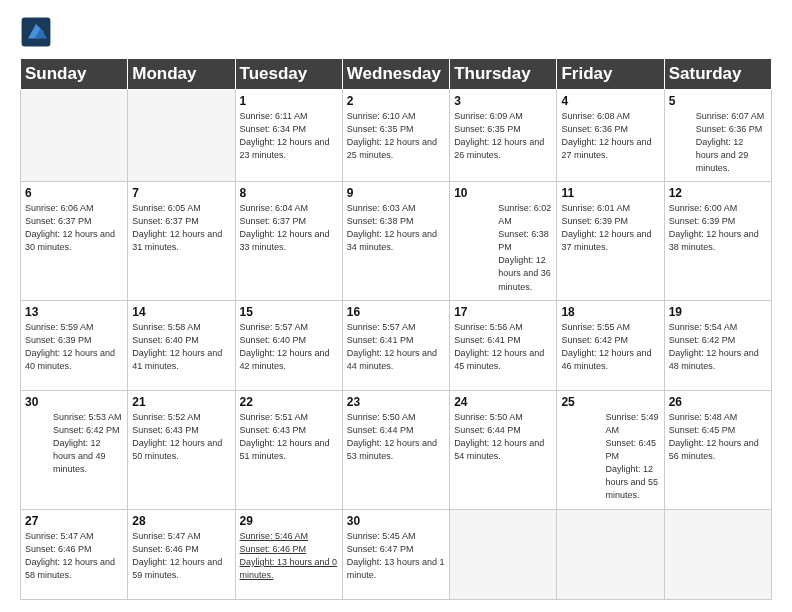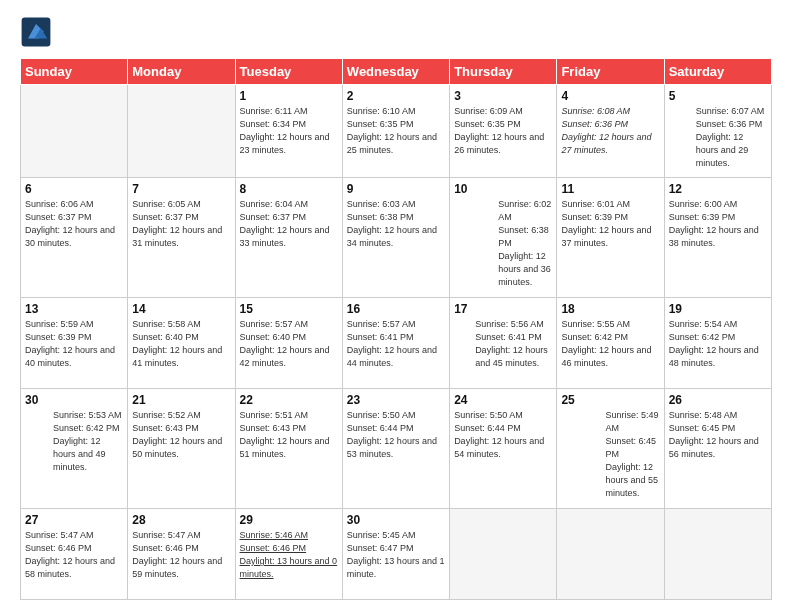--- a/index.html
+++ b/index.html
@@ -50,23 +50,23 @@
       font-size: 15px;
       color: #333;
     }
     .calendar {
       flex: 1;
       border-collapse: collapse;
       width: 100%;
       table-layout: fixed;
     }
     .calendar thead tr th {
-      background: #ef4444;
+      background: #404040;
       color: #fff;
-      font-size: 13px;
+      font-size: 17px;
       font-weight: bold;
       padding: 5px 4px;
       text-align: left;
       border: 1px solid #fff;
     }
     .calendar tbody tr td {
       vertical-align: top;
       font-size: 9.5px;
       color: #222;
       padding: 4px 4px 4px 4px;
@@ -139,21 +139,21 @@
 Daylight: 12 hours and 25 minutes.</div>
           </td>
           <td>
             <div class="day-number">3</div>
             <div class="day-info" style="white-space: pre-line;">Sunrise: 6:09 AM
 Sunset: 6:35 PM
 Daylight: 12 hours and 26 minutes.</div>
           </td>
           <td>
             <div class="day-number">4</div>
-            <div class="day-info" style="white-space: pre-line; font-style: italic;">Sunrise: 6:08 AM
+            <div class="day-info" style="white-space: pre-line;">Sunrise: 6:08 AM
 Sunset: 6:36 PM
 Daylight: 12 hours and 27 minutes.</div>
           </td>
           <td>
             <div class="day-number">5</div>
             <div class="day-info" style="white-space: pre-line; margin-left: 27px;">Sunrise: 6:07 AM
 Sunset: 6:36 PM
 Daylight: 12 hours and 29 minutes.</div>
           </td>
         </tr>
@@ -221,21 +221,21 @@
 Daylight: 12 hours and 42 minutes.</div>
           </td>
           <td>
             <div class="day-number">16</div>
             <div class="day-info" style="white-space: pre-line;">Sunrise: 5:57 AM
 Sunset: 6:41 PM
 Daylight: 12 hours and 44 minutes.</div>
           </td>
           <td>
             <div class="day-number">17</div>
-            <div class="day-info" style="white-space: pre-line; margin-left: 21px;">Sunrise: 5:56 AM
+            <div class="day-info" style="white-space: pre-line;">Sunrise: 5:56 AM
 Sunset: 6:41 PM
 Daylight: 12 hours and 45 minutes.</div>
           </td>
           <td>
             <div class="day-number">18</div>
             <div class="day-info" style="white-space: pre-line;">Sunrise: 5:55 AM
 Sunset: 6:42 PM
 Daylight: 12 hours and 46 minutes.</div>
           </td>
           <td>

